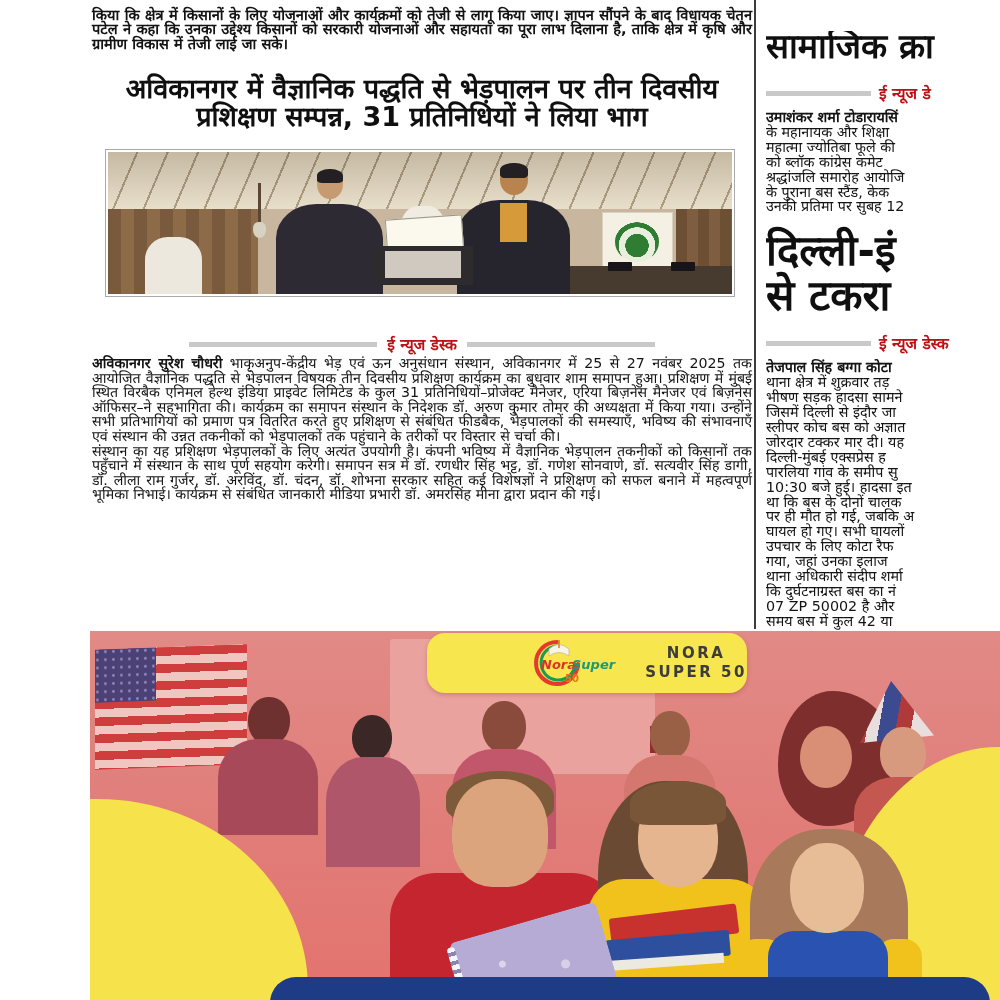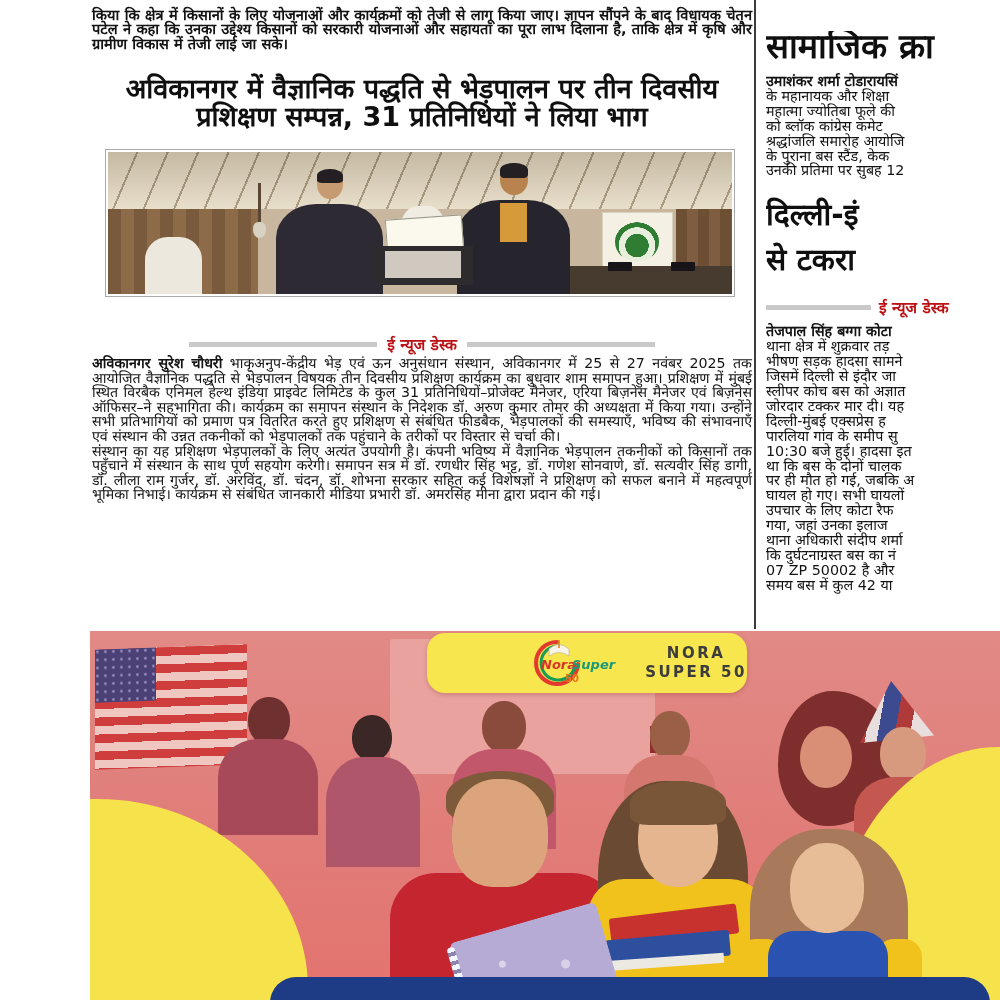--- a/index.html
+++ b/index.html
@@ -58,21 +58,21 @@
   
   .col-divider{position:absolute;left:754px;top:0;width:2px;height:629px;background:#3c3c3c;}
 
   
   .right-col{position:absolute;left:766px;top:0;width:234px;height:629px;overflow:hidden;margin-top:31px;}
   .rc-h1{font-size:34px;font-weight:bold;color:var(--headline-black);white-space:nowrap;margin-top:-9px;}
   .rc-sub{font-size:20px;font-weight:bold;font-style:italic;color:var(--subhead-gray);white-space:nowrap;padding-left:34px;margin-top:5px;}
   .rc-byline{display:flex;align-items:center;gap:8px;margin-top:14px;}
   .rc-byline .byline-bar{flex:0 0 auto;width:105px;}
   .rc-line{font-size:14.3px;line-height:14.9px;white-space:nowrap;color:#131313;}
-  .rc-h2{font-size:30px;line-height:45px;font-weight:bold;color:var(--headline-black);white-space:nowrap;margin-top:14px;}
+  .rc-h2{font-size:42px;line-height:45px;font-weight:bold;color:var(--headline-black);white-space:nowrap;margin-top:14px;}
   .rc-gap-s{height:6px;}
 
   
   .ad{position:absolute;left:90px;top:631px;width:910px;height:369px;overflow:hidden;
       background:linear-gradient(180deg,#e28a86 0%,#e07f7b 45%,#e4736e 100%);}
   .ad-board{position:absolute;left:300px;top:8px;width:265px;height:135px;background:#e9a29d;border-radius:3px;}
   .ad-knob{position:absolute;left:560px;top:95px;width:17px;height:27px;background:#8e2f2d;}
   .flag{position:absolute;background:repeating-linear-gradient(180deg,#cf3d3c 0 8.5px,#efc6c0 8.5px 17px);}
   .flag .canton{position:absolute;left:0;top:0;width:40%;height:44%;
       background:radial-gradient(circle at 30% 30%, #8f86b5 1.2px, transparent 1.6px) 0 0/8px 8px,#4c4177;}
@@ -175,20 +175,24 @@
          <span>भाकृअनुप-केंद्रीय भेड़ एवं ऊन अनुसंधान संस्थान, अविकानगर में 25 से 27 नवंबर 2025 तक आयोजित वैज्ञानिक पद्धति से भेड़पालन विषयक तीन दिवसीय प्रशिक्षण कार्यक्रम का बुधवार शाम समापन हुआ। प्रशिक्षण में मुंबई स्थित विरबैक एनिमल हेल्थ इंडिया प्राइवेट लिमिटेड के कुल 31 प्रतिनिधियों–प्रोजेक्ट मैनेजर, एरिया बिज़नेस मैनेजर एवं बिज़नेस ऑफिसर–ने सहभागिता की। कार्यक्रम का समापन संस्थान के निदेशक डॉ. अरुण कुमार तोमर की अध्यक्षता में किया गया। उन्होंने सभी प्रतिभागियों को प्रमाण पत्र वितरित करते हुए प्रशिक्षण से संबंधित फीडबैक, भेड़पालकों की समस्याएँ, भविष्य की संभावनाएँ एवं संस्थान की उन्नत तकनीकों को भेड़पालकों तक पहुंचाने के तरीकों पर विस्तार से चर्चा की।</span></p>
       <p>संस्थान का यह प्रशिक्षण भेड़पालकों के लिए अत्यंत उपयोगी है। कंपनी भविष्य में वैज्ञानिक भेड़पालन तकनीकों को किसानों तक पहुँचाने में संस्थान के साथ पूर्ण सहयोग करेगी। समापन सत्र में डॉ. रणधीर सिंह भट्ट, डॉ. गणेश सोनवाणे, डॉ. सत्यवीर सिंह डागी, डॉ. लीला राम गुर्जर, डॉ. अरविंद, डॉ. चंदन, डॉ. शोभना सरकार सहित कई विशेषज्ञों ने प्रशिक्षण को सफल बनाने में महत्वपूर्ण भूमिका निभाई। कार्यक्रम से संबंधित जानकारी मीडिया प्रभारी डॉ. अमरसिंह मीना द्वारा प्रदान की गई।</p>
     </div>
   </div>
 
   <div class="col-divider"></div>
 
   <div class="right-col">
 
     <div class="rc-h1">सामाजिक क्रा</div>
+    <div class="rc-byline">
+      <div class="byline-bar"></div>
+      <span class="byline-text">ई न्यूज डे</span>
+    </div>
     <div class="rc-gap-s"></div>
     <div class="rc-line bold">उमाशंकर शर्मा टोडारायसिं</div>
     <div class="rc-line">के महानायक और शिक्षा</div>
     <div class="rc-line">महात्मा ज्योतिबा फूले की</div>
     <div class="rc-line">को ब्लॉक कांग्रेस कमेट</div>
     <div class="rc-line">श्रद्धांजलि समारोह आयोजि</div>
     <div class="rc-line">के पुराना बस स्टैंड, केक</div>
     <div class="rc-line">उनकी प्रतिमा पर सुबह 12</div>
 
     <div class="rc-h2">

